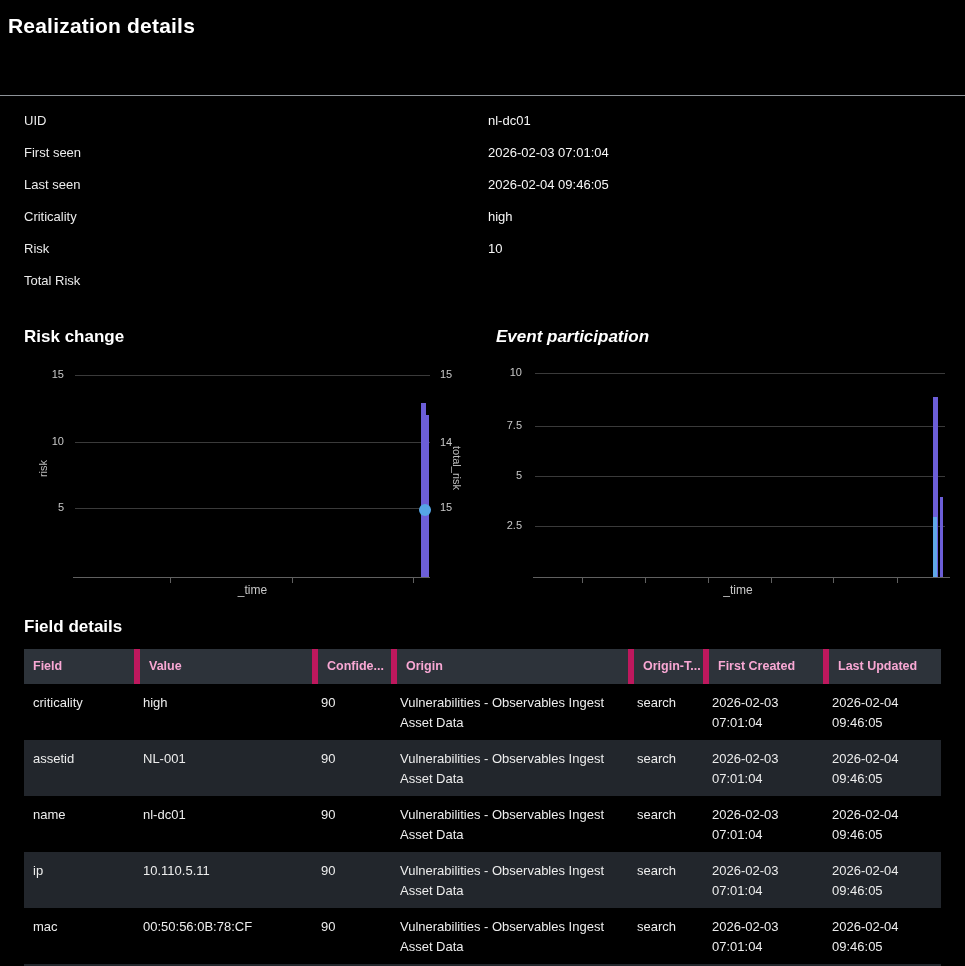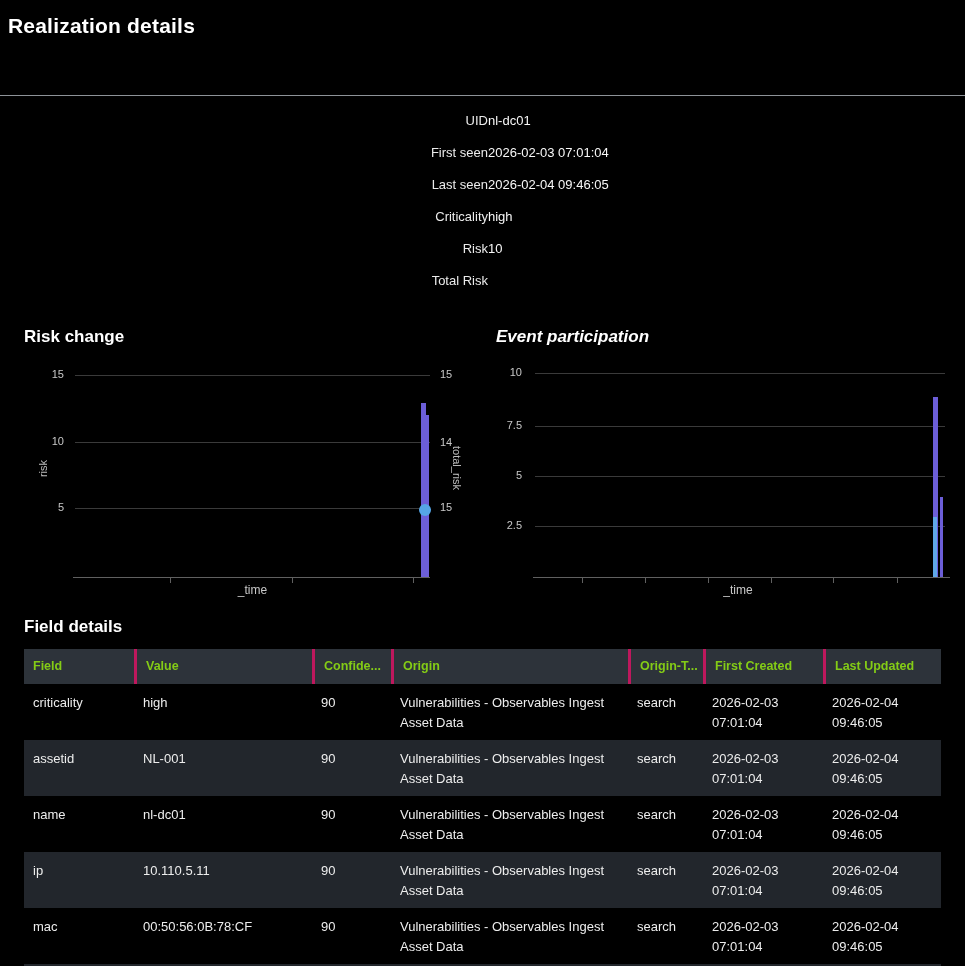--- a/index.html
+++ b/index.html
@@ -3,40 +3,40 @@
 <meta charset="utf-8">
 <style>
   html,body{margin:0;padding:0;background:#000;}
   .page{position:relative;width:965px;height:966px;background:#000;color:#fff;
         font-family:"Liberation Sans",sans-serif;overflow:hidden;}
   .title{position:absolute;left:8px;top:14px;font-size:21px;font-weight:700;letter-spacing:.2px;}
   .tabs{position:absolute;left:8px;top:61px;display:flex;gap:26px;}
   .tab{font-size:13px;font-weight:600;color:#f2f2f2;height:35px;line-height:20px;cursor:pointer;}
   .tab.active{font-weight:700;box-shadow:inset 0 -4px 0 #55a64b;}
   .tabline{position:absolute;left:0;top:95px;width:965px;height:1px;background:#8d9298;}
-  .details{position:absolute;left:24px;top:104px;width:917px;text-align:right;}
+  .details{position:absolute;left:24px;top:104px;width:917px;}
   .drow{display:flex;height:32px;align-items:center;font-size:13px;}
   .dlabel{width:464px;color:#ebebeb;}
   .dvalue{color:#f7f7f7;}
   .ctitle{position:absolute;font-size:17px;font-weight:700;}
   .grid{position:absolute;height:1px;background:#3a3a3a;}
   .tick{position:absolute;font-size:11px;color:#c8c8c8;line-height:13px;}
   .ralign{text-align:right;}
   .axis{position:absolute;height:1px;background:#606060;}
   .xtick{position:absolute;width:1px;height:5px;background:#606060;}
   .xlabel{position:absolute;font-size:12px;color:#c8c8c8;text-align:center;}
   .vlabel{position:absolute;font-size:11px;color:#bfbfbf;writing-mode:vertical-rl;}
   .vlabel.up{transform:rotate(180deg);}
   .bar{position:absolute;background:#6c5ed8;}
   .bar.blue{background:#5fa8e8;}
   .dot{position:absolute;width:12px;height:12px;border-radius:50%;background:#55a5e6;}
   .table{position:absolute;left:24px;top:649px;width:917px;}
-  .thead{display:flex;height:35px;background:#2d333a;font-size:12.5px;font-weight:700;color:#84cc16;}
+  .thead{display:flex;height:35px;background:#2d333a;font-size:12.5px;font-weight:700;color:#f9a8d4;}
   .th{box-sizing:border-box;padding:0 6px 0 9px;height:35px;line-height:35px;white-space:nowrap;overflow:hidden;}
-  .th + .th{border-left:3px solid #be185d;}
+  .th + .th{border-left:6px solid #be185d;}
   .trow{display:flex;height:56px;font-size:13px;color:#ededed;}
   .trow.alt{background:#22262c;}
   .td{box-sizing:border-box;padding:9px 10px 0 9px;line-height:20px;}
   .c0{width:110px}.c1{width:178px}.c2{width:79px}.c3{width:237px}.c4{width:75px}.c5{width:120px}.c6{width:118px}
   .partial{height:2px;background:#22262c;}
 </style>
 </head>
 <body>
 
 <div class="page">

